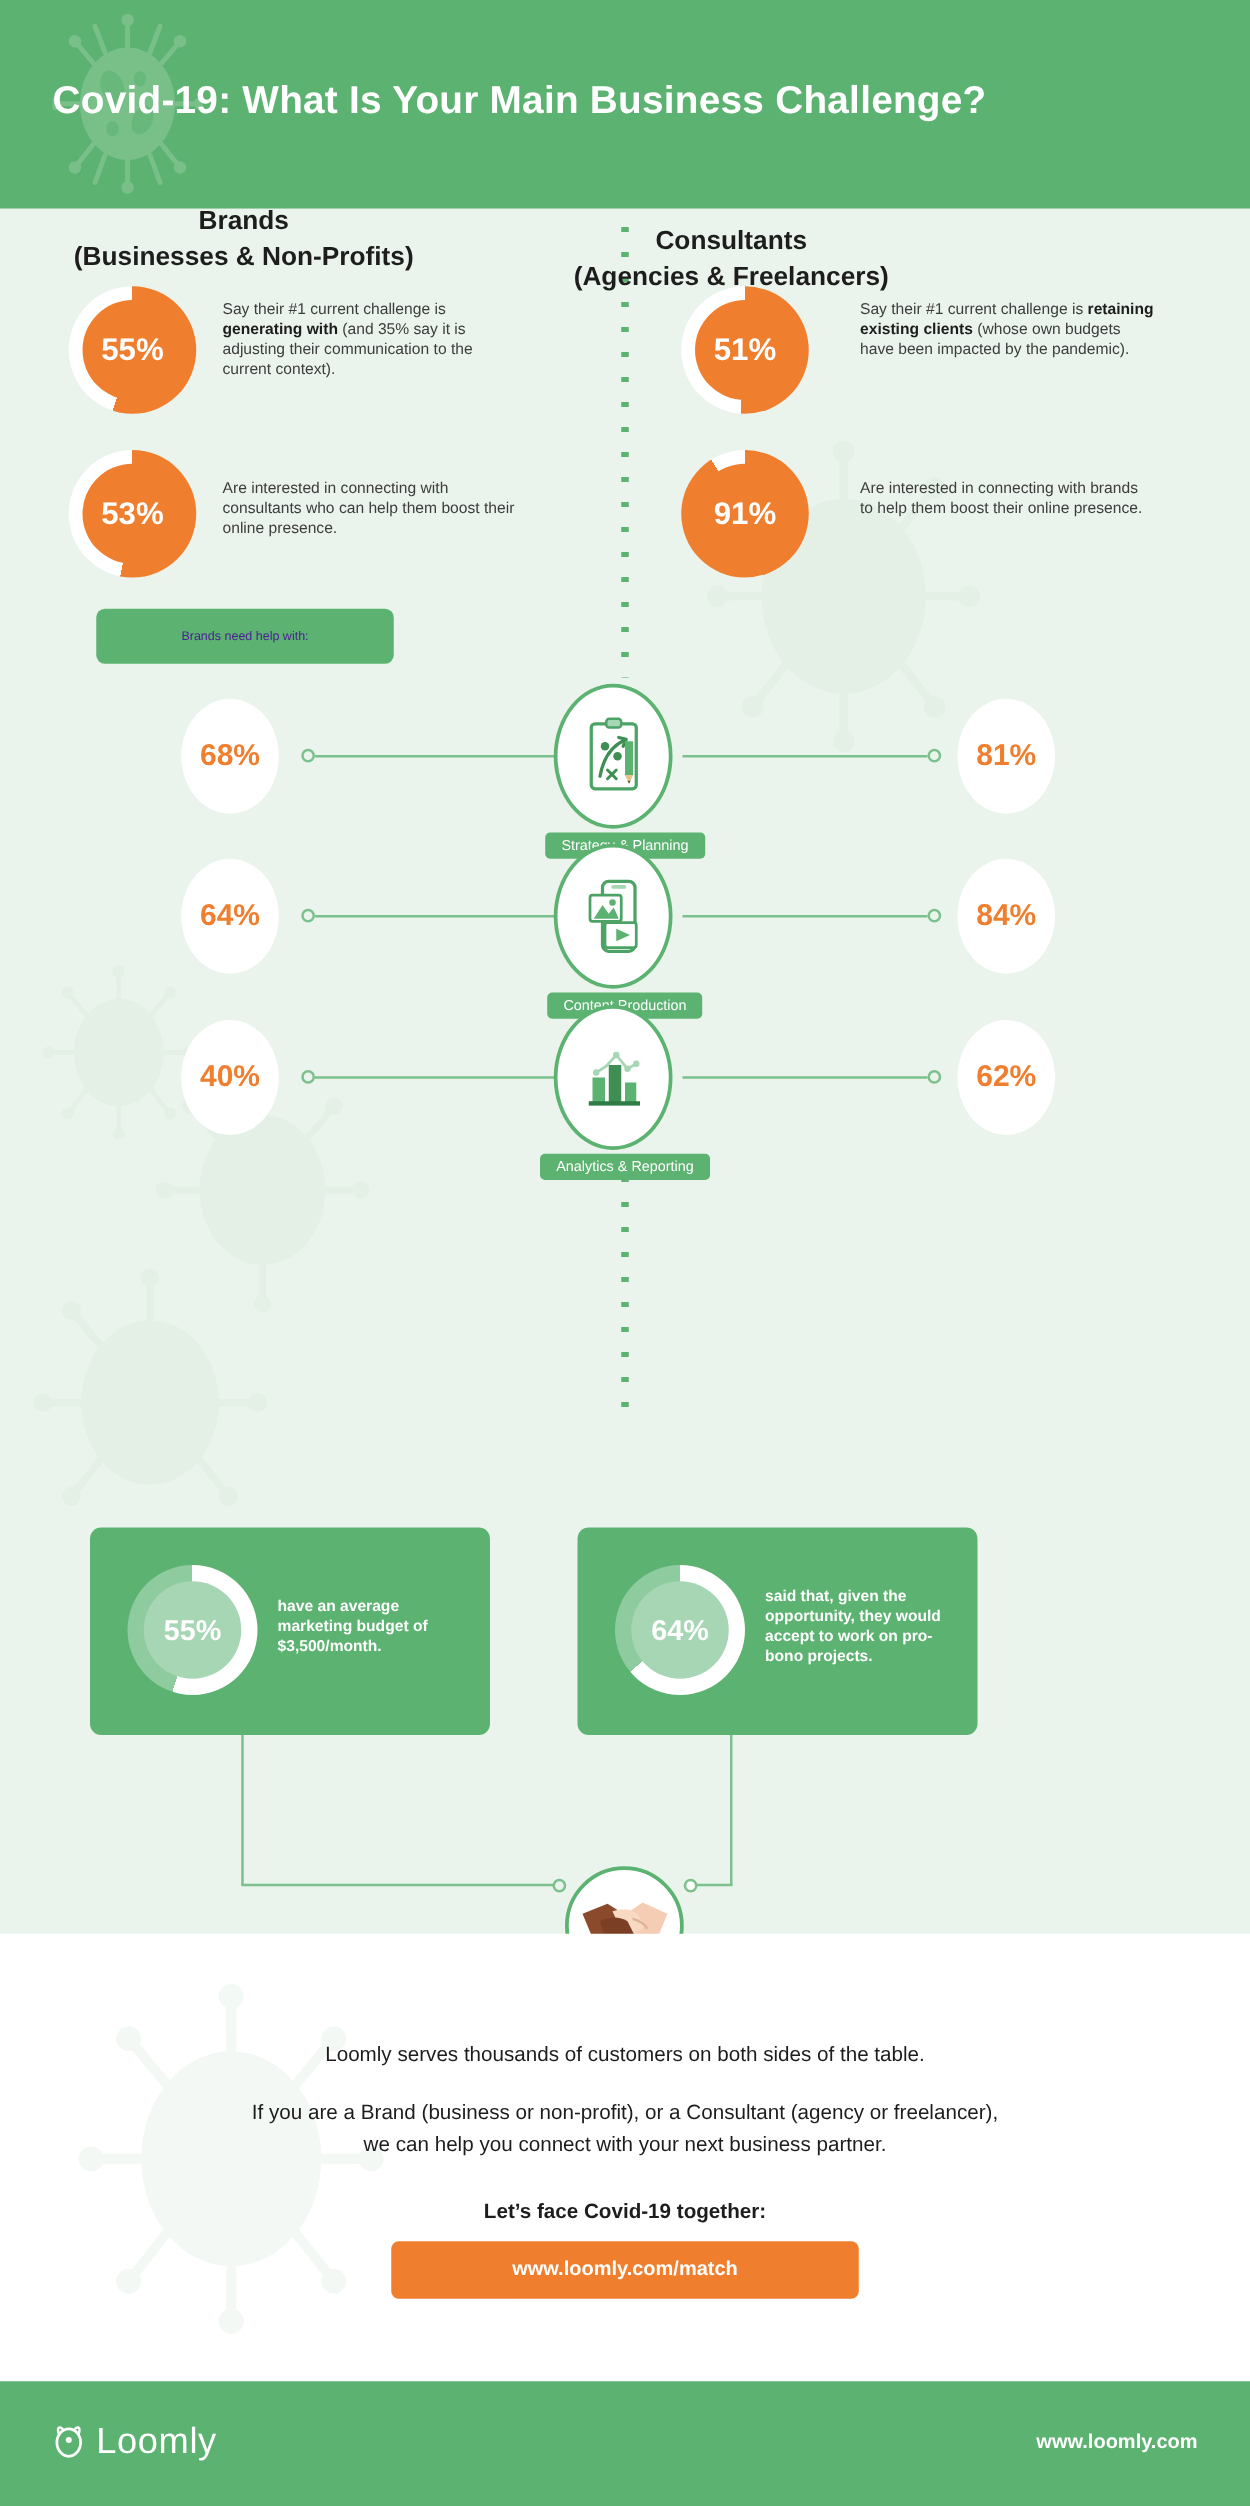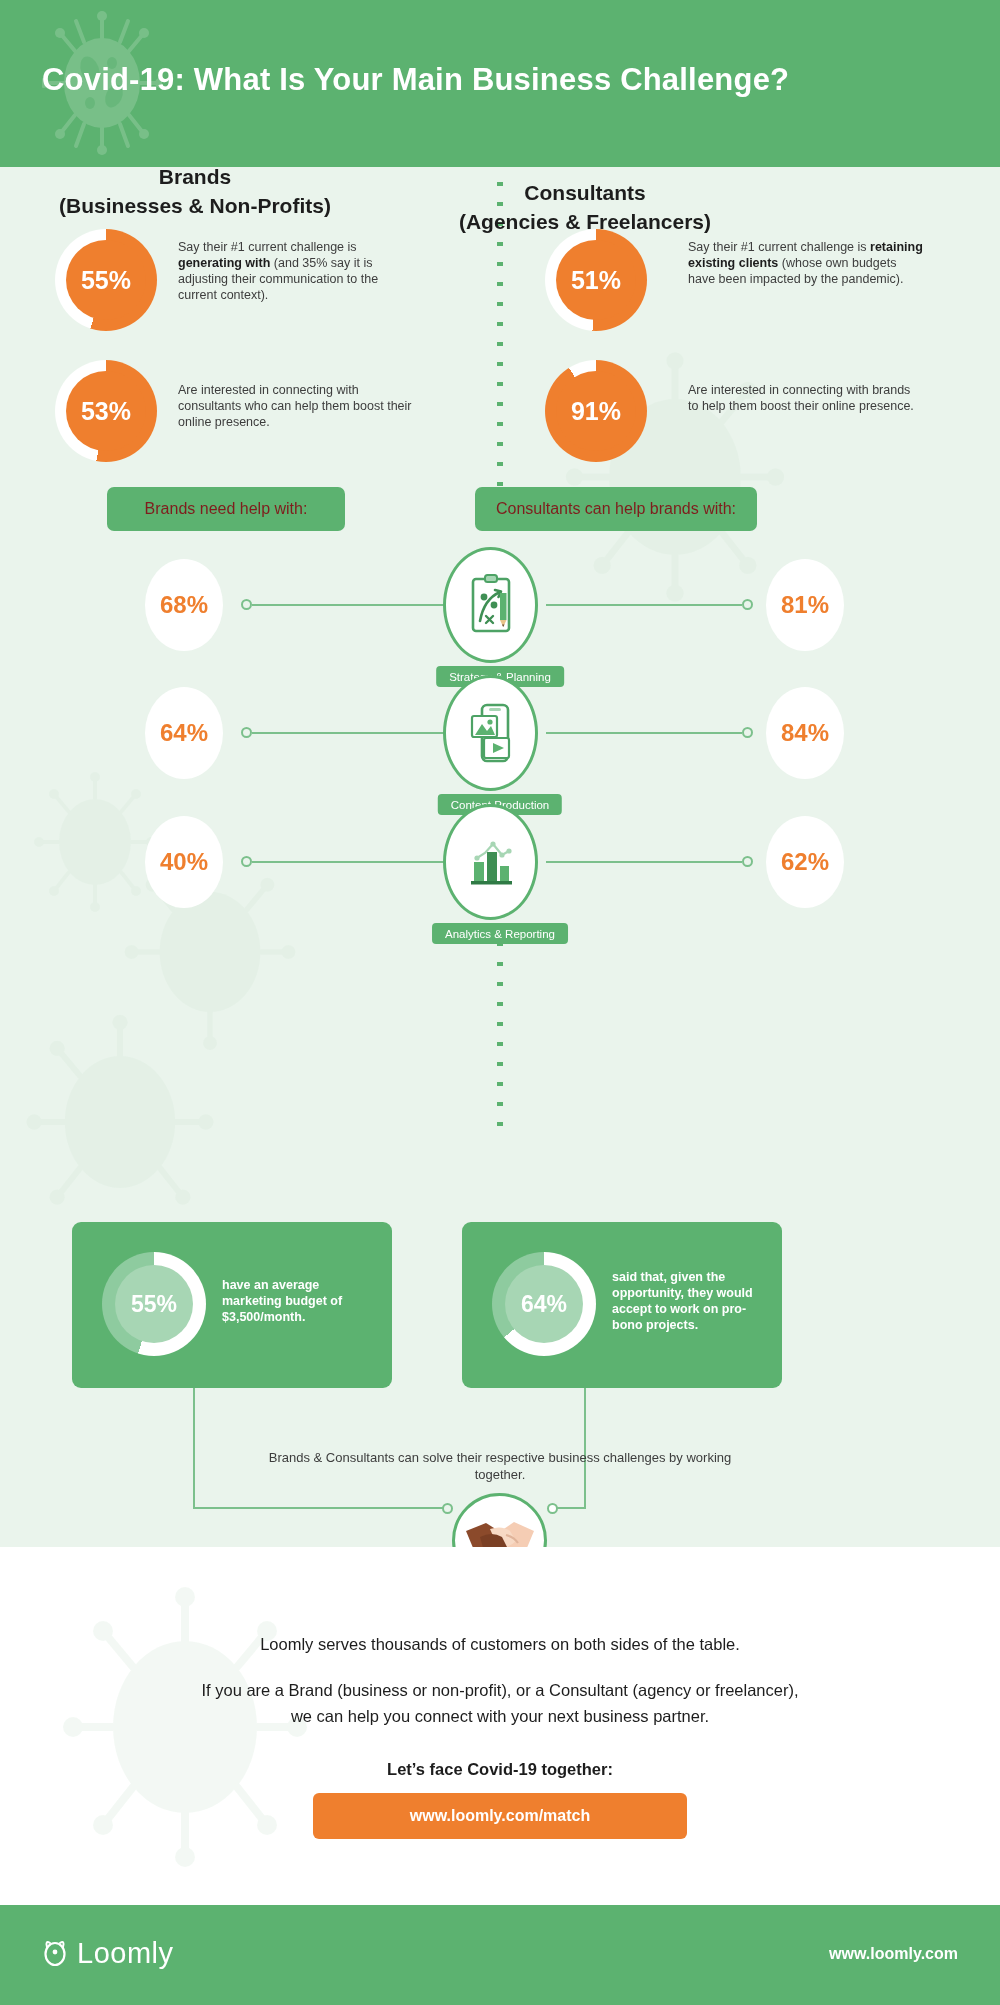--- a/index.html
+++ b/index.html
@@ -59,22 +59,22 @@
   }
   .stat-text {
     position: absolute; font-size: 12.5px; line-height: 16px; color: #3d3d3d;
     width: 235px;
   }
   .stat-text b { font-weight: bold; color: #1d1d1d; }
 
   
   .pill {
     position: absolute; height: 44px; border-radius: 7px;
-    background: #5cb270; color: #7f1d1d; font-size: 16px;
-    display: flex; align-items: center; justify-content: center; margin-left: 30px;
+    background: #5cb270; color: #4c1d95; font-size: 10px;
+    display: flex; align-items: center; justify-content: center;
   }
 
   
   .cmp-row { position: absolute; left: 0; width: 1000px; height: 112px; }
   .cmp-bubble {
     position: absolute; top: 0; width: 78px; height: 92px; border-radius: 50%;
     background: #ffffff;
     display: flex; align-items: center; justify-content: center;
     color: #ef7f2e; font-size: 24px; font-weight: bold;
   }
@@ -335,21 +335,20 @@
 
     <div class="donut" style="left:545px; top:193px;">
       <div class="donut-ring" style="background:conic-gradient(#ef7f2e 0deg 328deg, #ffffff 328deg 360deg);"></div>
       <div class="donut-core">91%</div>
     </div>
     <div class="stat-text" style="left:688px; top:215px;">
       <span>Are interested in connecting with brands to help them boost their online presence.</span>
     </div>
 
     <div class="pill" style="left:77px; top:320px; width:238px;">Brands need help with:</div>
-    <div class="pill" style="left:445px; top:320px; width:282px;">Consultants can help brands with:</div>
 
     <div class="cmp-row" style="top:392px;">
       <div class="cmp-bubble cmp-left">68%</div>
       <div class="cmp-knob" style="left:241px;"></div>
       <div class="cmp-line" style="left:252px; width:196px;"></div>
       <div class="cmp-icon">
         <svg width="54" height="64" viewBox="0 0 54 64">
           <rect x="9" y="6" width="36" height="52" rx="3" fill="#ffffff" stroke="#4da265" stroke-width="2.6"></rect>
           <rect x="21" y="2" width="12" height="7" rx="2.5" fill="#a7d6b4" stroke="#4da265" stroke-width="2"></rect>
           <circle cx="20" cy="24" r="3.4" fill="#3f8f54"></circle>
@@ -428,21 +427,20 @@
     <div class="gcard-text" style="top:47px;">said that, given the opportunity, they would accept to work on pro-bono projects.</div>
   </div>
 
   <div class="bracket" style="left:193px; top:1388px; width:2px; height:120px;"></div>
   <div class="bracket" style="left:584px; top:1388px; width:2px; height:120px;"></div>
   <div class="bracket" style="left:193px; top:1507px; width:255px; height:2px;"></div>
   <div class="bracket" style="left:552px; top:1507px; width:34px; height:2px;"></div>
   <div class="cmp-knob" style="left:442px; top:1503px; background:#eaf4ec;"></div>
   <div class="cmp-knob" style="left:547px; top:1503px; background:#ffffff;"></div>
 
-  <div class="together-text">Brands &amp; Consultants can solve their respective business challenges by working together.</div>
 
   <div class="handshake">
     <svg width="76" height="60" viewBox="0 0 76 60">
       <path d="M4 20 L24 12 L40 22 L34 40 L14 44 Z" fill="#8b4a2b"></path>
       <path d="M72 20 L52 11 L36 22 L42 40 L62 44 Z" fill="#f5cdb4"></path>
       <path d="M28 18 Q40 14 48 20 L54 30 Q46 38 36 36 Z" fill="#f7d9c4"></path>
       <path d="M18 26 Q30 20 40 26 L46 38 Q34 46 22 40 Z" fill="#7a3f24"></path>
       <ellipse cx="30" cy="44" rx="8" ry="5" fill="#8b4a2b"></ellipse>
       <ellipse cx="44" cy="46" rx="8" ry="5" fill="#7a3f24"></ellipse>
       <ellipse cx="26" cy="42" rx="5" ry="4" fill="#f5cdb4"></ellipse>

